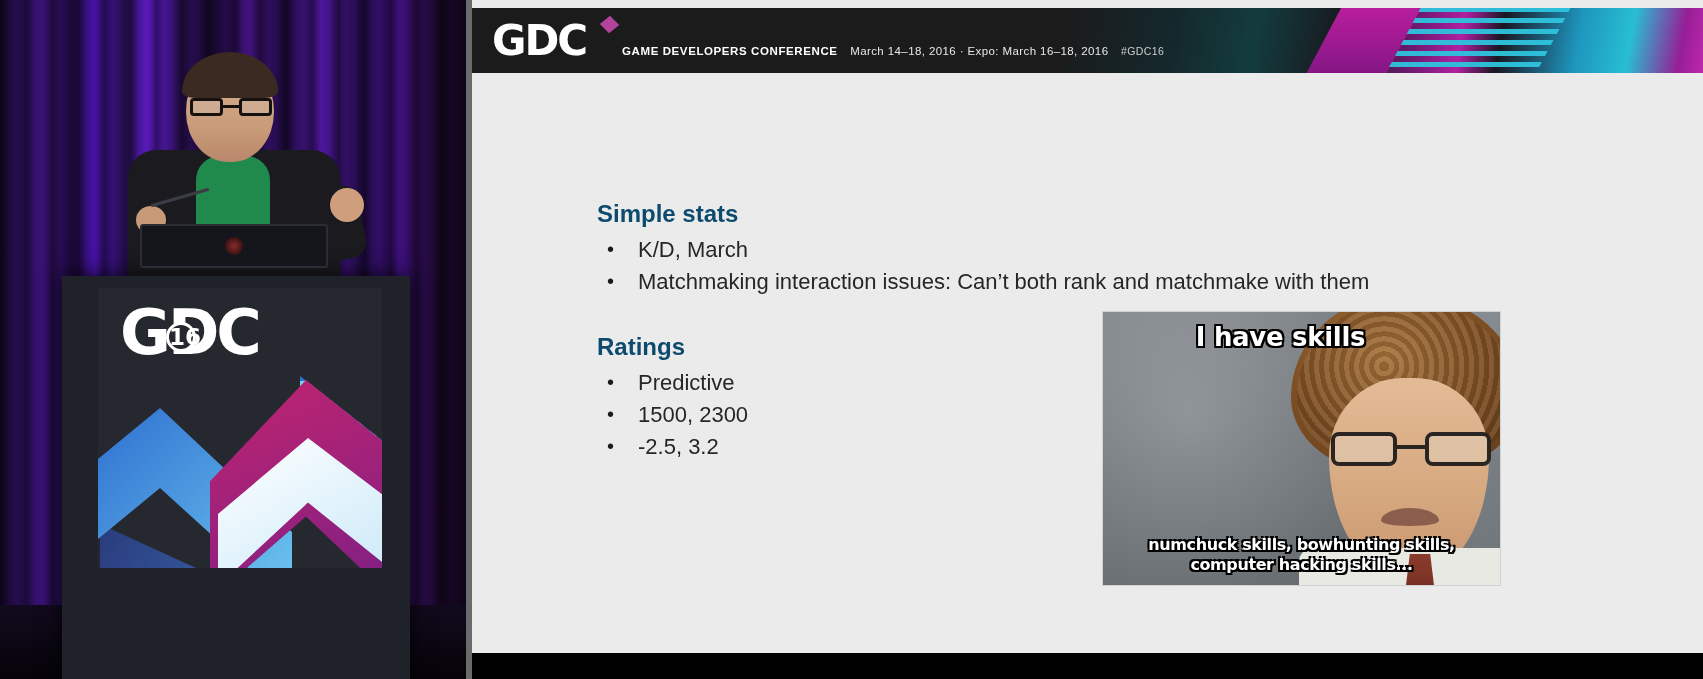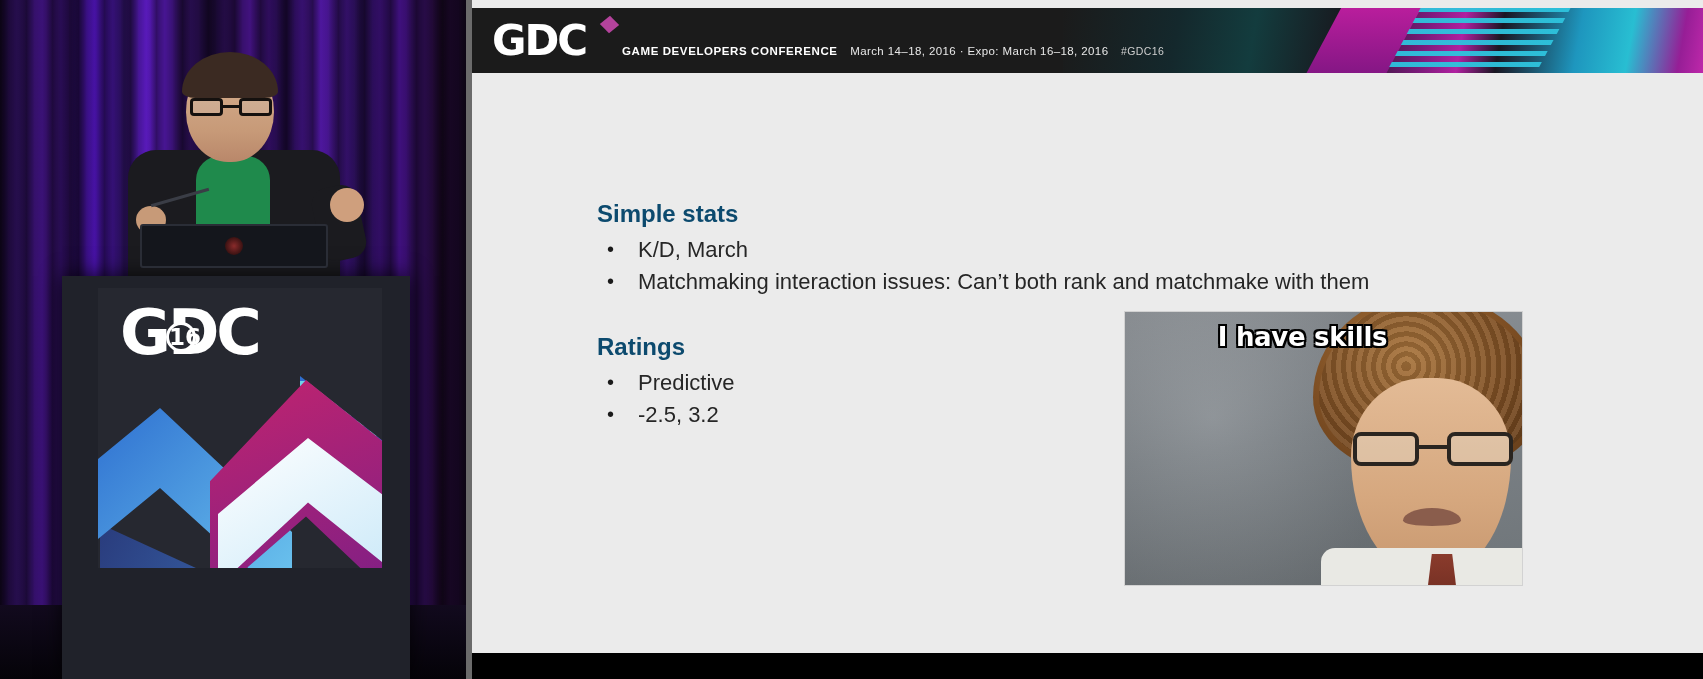--- a/index.html
+++ b/index.html
@@ -197,21 +197,21 @@
   .bullets li{
     position:relative; font-size:22px; color:#262626; line-height:32px;
     padding-left:33px; white-space:nowrap;
   }
   .bullets li:before{
     content:"•"; position:absolute; left:2px; top:-1px; font-size:20px; color:#1a1a1a;
   }
 
   
   .meme{
-    position:absolute; left:652px; top:311px; width:399px; height:275px;
+    position:absolute; left:630px; top:311px; width:399px; height:275px;
     background:linear-gradient(170deg,#8e9398 0%,#7c8287 45%,#6f7579 100%);
     overflow:hidden; border:1px solid #d2d2d2;
   }
   .meme-bg-blotch{
     position:absolute; left:-40px; top:-30px; width:320px; height:340px;
     background:radial-gradient(ellipse at 40% 40%, rgba(255,255,255,.12), rgba(0,0,0,.10) 70%);
   }
   .n-hair{
     position:absolute; left:188px; top:-18px; width:230px; height:178px;
     border-radius:48% 50% 40% 40%/58% 58% 42% 42%;
@@ -330,33 +330,35 @@
 
     <h2 class="sec-head s1">Simple stats</h2>
     <ul class="bullets b1">
       <li>K/D, March</li>
       <li>Matchmaking interaction issues: Can’t both rank and matchmake with them</li>
     </ul>
 
     <h2 class="sec-head s2">Ratings</h2>
     <ul class="bullets b2">
       <li>Predictive</li>
+      <li>1500, 2300</li>
       <li>-2.5, 3.2</li>
     </ul>
 
     <div class="meme">
       <div class="meme-bg-blotch"></div>
       <div class="n-hair"></div>
       <div class="n-face"></div>
       <div class="n-mouth"></div>
       <div class="n-glasses">
         <span class="gl l"></span>
         <span class="gb"></span>
         <span class="gl r"></span>
       </div>
       <div class="n-shirt"></div>
       <div class="n-tie"></div>
       <div class="meme-top-text">I have skills</div>
+      <div class="meme-bottom-text">numchuck skills, bowhunting skills, computer hacking skills...</div>
     </div>
 
     <div class="slide-bottom-bar"></div>
   </div>
 </div>
 
 </body></html>

